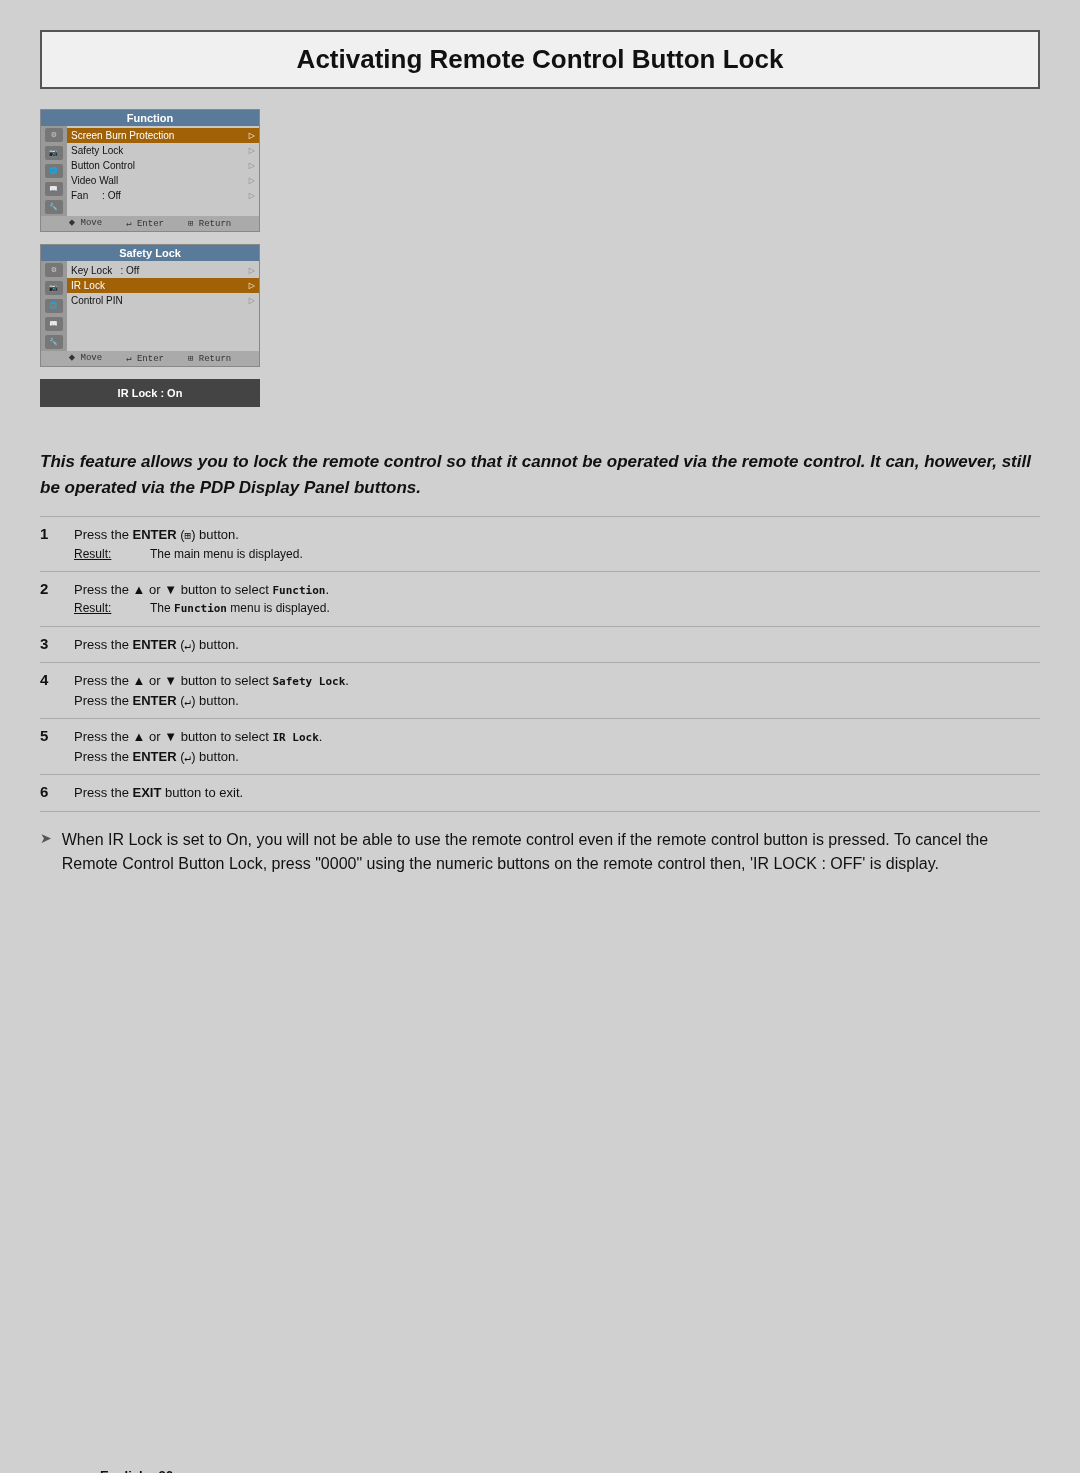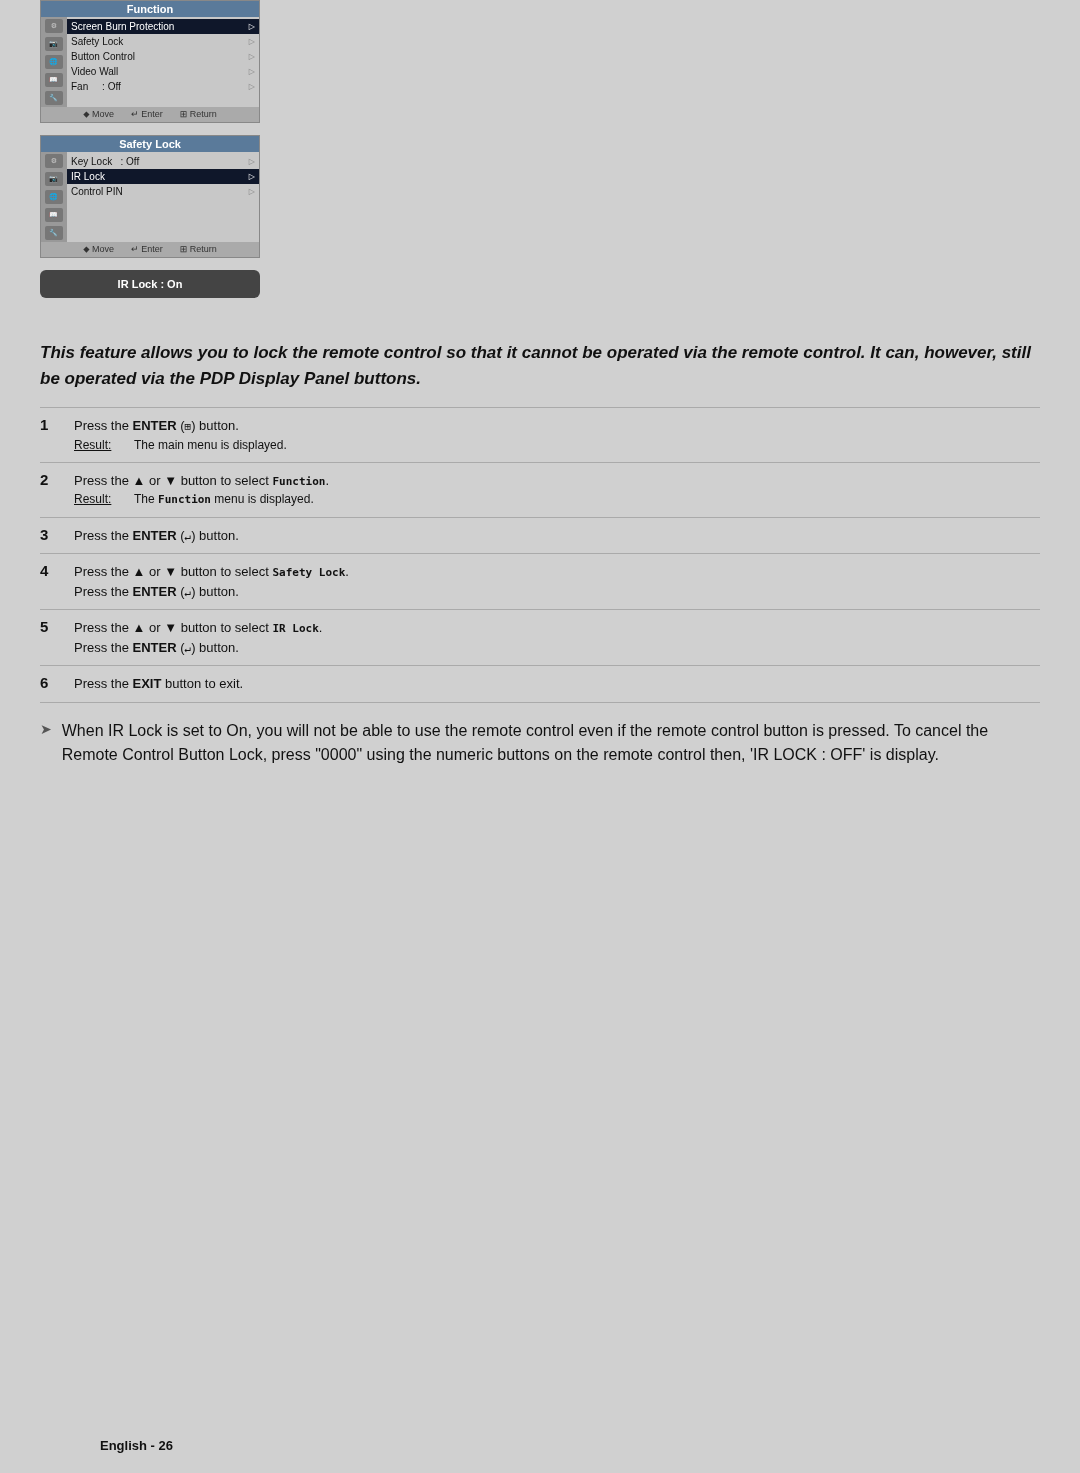--- a/index.html
+++ b/index.html
@@ -94,50 +94,50 @@
     }
     .menu-item {
       display: flex;
       justify-content: space-between;
       align-items: center;
       padding: 2px 4px;
       font-size: 10px;
       color: #111;
     }
     .menu-item.selected {
-      background: #0f172a;
+      background: #a16207;
       color: white;
     }
     .menu-chevron {
       font-size: 8px;
       color: #888;
     }
     .menu-chevron.white {
       color: white;
     }
     .menu-footer {
       background: #aaa;
       display: flex;
       justify-content: center;
-      gap: 17px;
+      gap: 24px;
       padding: 2px 4px;
       font-size: 9px;
       color: #333;
+      font-family: Liberation Mono, monospace;
     }
 
     
     .ir-lock-box {
       background: #444;
       color: white;
       text-align: center;
       padding: 8px 10px;
       font-size: 11px;
       font-weight: bold;
       margin-bottom: 12px;
-      border-radius: 6px;
     }
 
     
     .right-panel {
       flex: 1;
     }
 
     .intro-text {
       font-style: italic;
       font-weight: bold;
@@ -167,21 +167,21 @@
       vertical-align: top;
       text-align: left;
     }
     .step-content {
       padding: 8px 4px;
       font-size: 13px;
       line-height: 1.5;
     }
     .step-content .result-line {
       display: flex;
-      gap: 10px;
+      gap: 26px;
     }
     .step-content .result-label {
       font-size: 12px;
       text-decoration: underline;
       min-width: 50px;
     }
     .step-content .result-text {
       font-size: 12px;
     }
 
@@ -224,20 +224,23 @@
       font-family: monospace;
       font-size: 11px;
       font-weight: bold;
     }
   </style>
 </head>
 <body>
 
 <div class="page-container">
 
+  <div class="title-bar">
+    <h1>Activating Remote Control Button Lock</h1>
+  </div>
 
   <div class="main-layout">
 
     <div class="left-panel">
 
       <div class="menu-box">
         <div class="menu-title">Function</div>
         <div class="menu-body">
           <div class="menu-icons">
             <div class="menu-icon">⚙</div>

